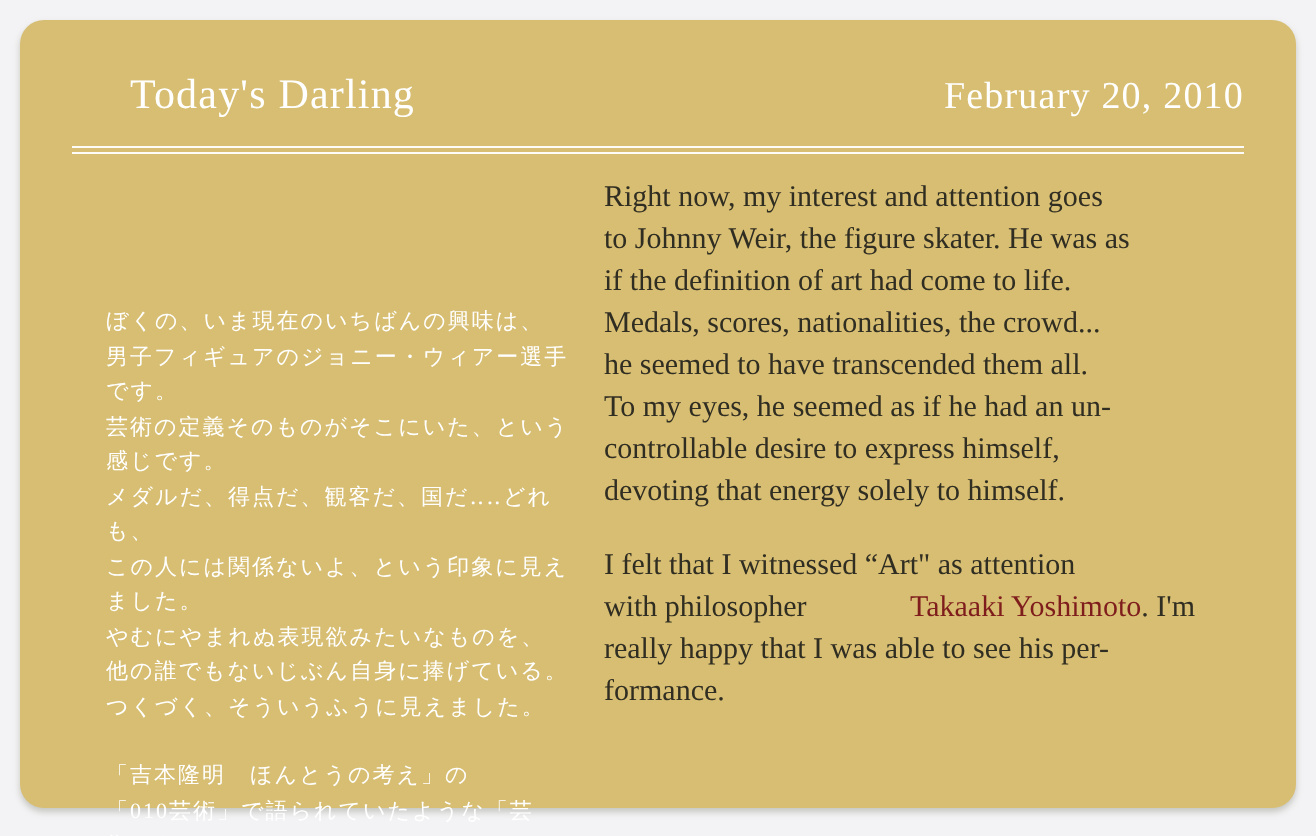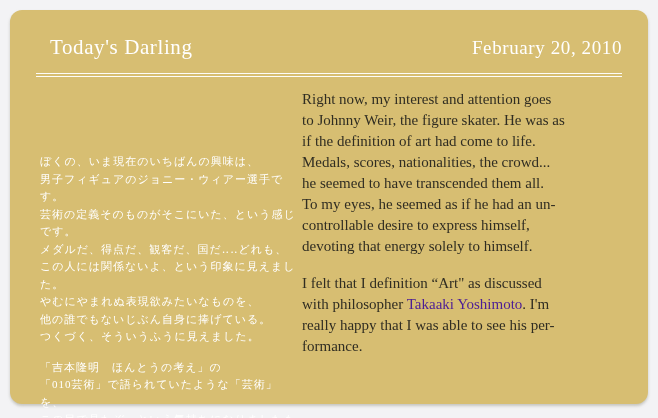--- a/index.html
+++ b/index.html
@@ -18,21 +18,22 @@
     width: 638px;
     height: 394px;
     background: #d7be72;
     border-radius: 12px;
     box-shadow: 0 2px 3px rgba(160,160,150,0.55);
   }
   .header {
     display: flex;
     justify-content: space-between;
     align-items: baseline;
-    padding: 25px 26px 0 40px;
+    padding: 25px 26px 0 23px;
+    margin-left: 32px;
   }
   .title {
     margin: 0;
     font-size: 21px;
     font-weight: normal;
     color: #ffffff;
     letter-spacing: 0.6px;
   }
   .date {
     font-size: 19px;
@@ -50,42 +51,43 @@
     padding: 0 26px;
   }
   .jp-column {
     width: 266px;
     color: #ffffff;
     font-size: 11px;
     line-height: 17.5px;
     letter-spacing: 1px;
   }
   .jp-column p {
-    margin: 4px;
+    margin: 17px;
     white-space: pre-line;
   }
   .jp-column p.p1 { margin-top: 76px; }
   .jp-column p.p2 { margin-top: 13px; }
   .en-column {
     margin-left: auto;
     width: 320px;
     color: #302d22;
     font-size: 15px;
     line-height: 21px;
   }
   .en-column p {
     margin: 0;
     white-space: pre-line;
   }
   .en-column p.p1 { margin-top: 12px; }
   .en-column p.p2 { margin-top: 16px; }
   .red-link {
-    color: #4c1d95;
+    color: #7f1d1d;
     text-decoration: none;
     cursor: pointer;
+    margin-left: 48px;
   }
 </style>
 </head>
 <body>
 
 <div class="card">
   <div class="header">
     <h1 class="title">Today's Darling</h1>
     <div class="date">February 20, 2010</div>
   </div>
@@ -107,19 +109,19 @@
     </div>
     <div class="en-column">
       <p class="p1">Right now, my interest and attention goes
 to Johnny Weir, the figure skater. He was as
 if the definition of art had come to life.
 Medals, scores, nationalities, the crowd...
 he seemed to have transcended them all.
 To my eyes, he seemed as if he had an un-
 controllable desire to express himself,
 devoting that energy solely to himself.</p>
-      <p class="p2"><span>I felt that I definition “Art" as discussed
+      <p class="p2"><span>I felt that I witnessed “Art" as attention
 with philosopher </span><a class="red-link">Takaaki Yoshimoto</a><span>. I'm
 really happy that I was able to see his per-
 formance.</span></p>
     </div>
   </div>
 </div>
 
 </body></html>

